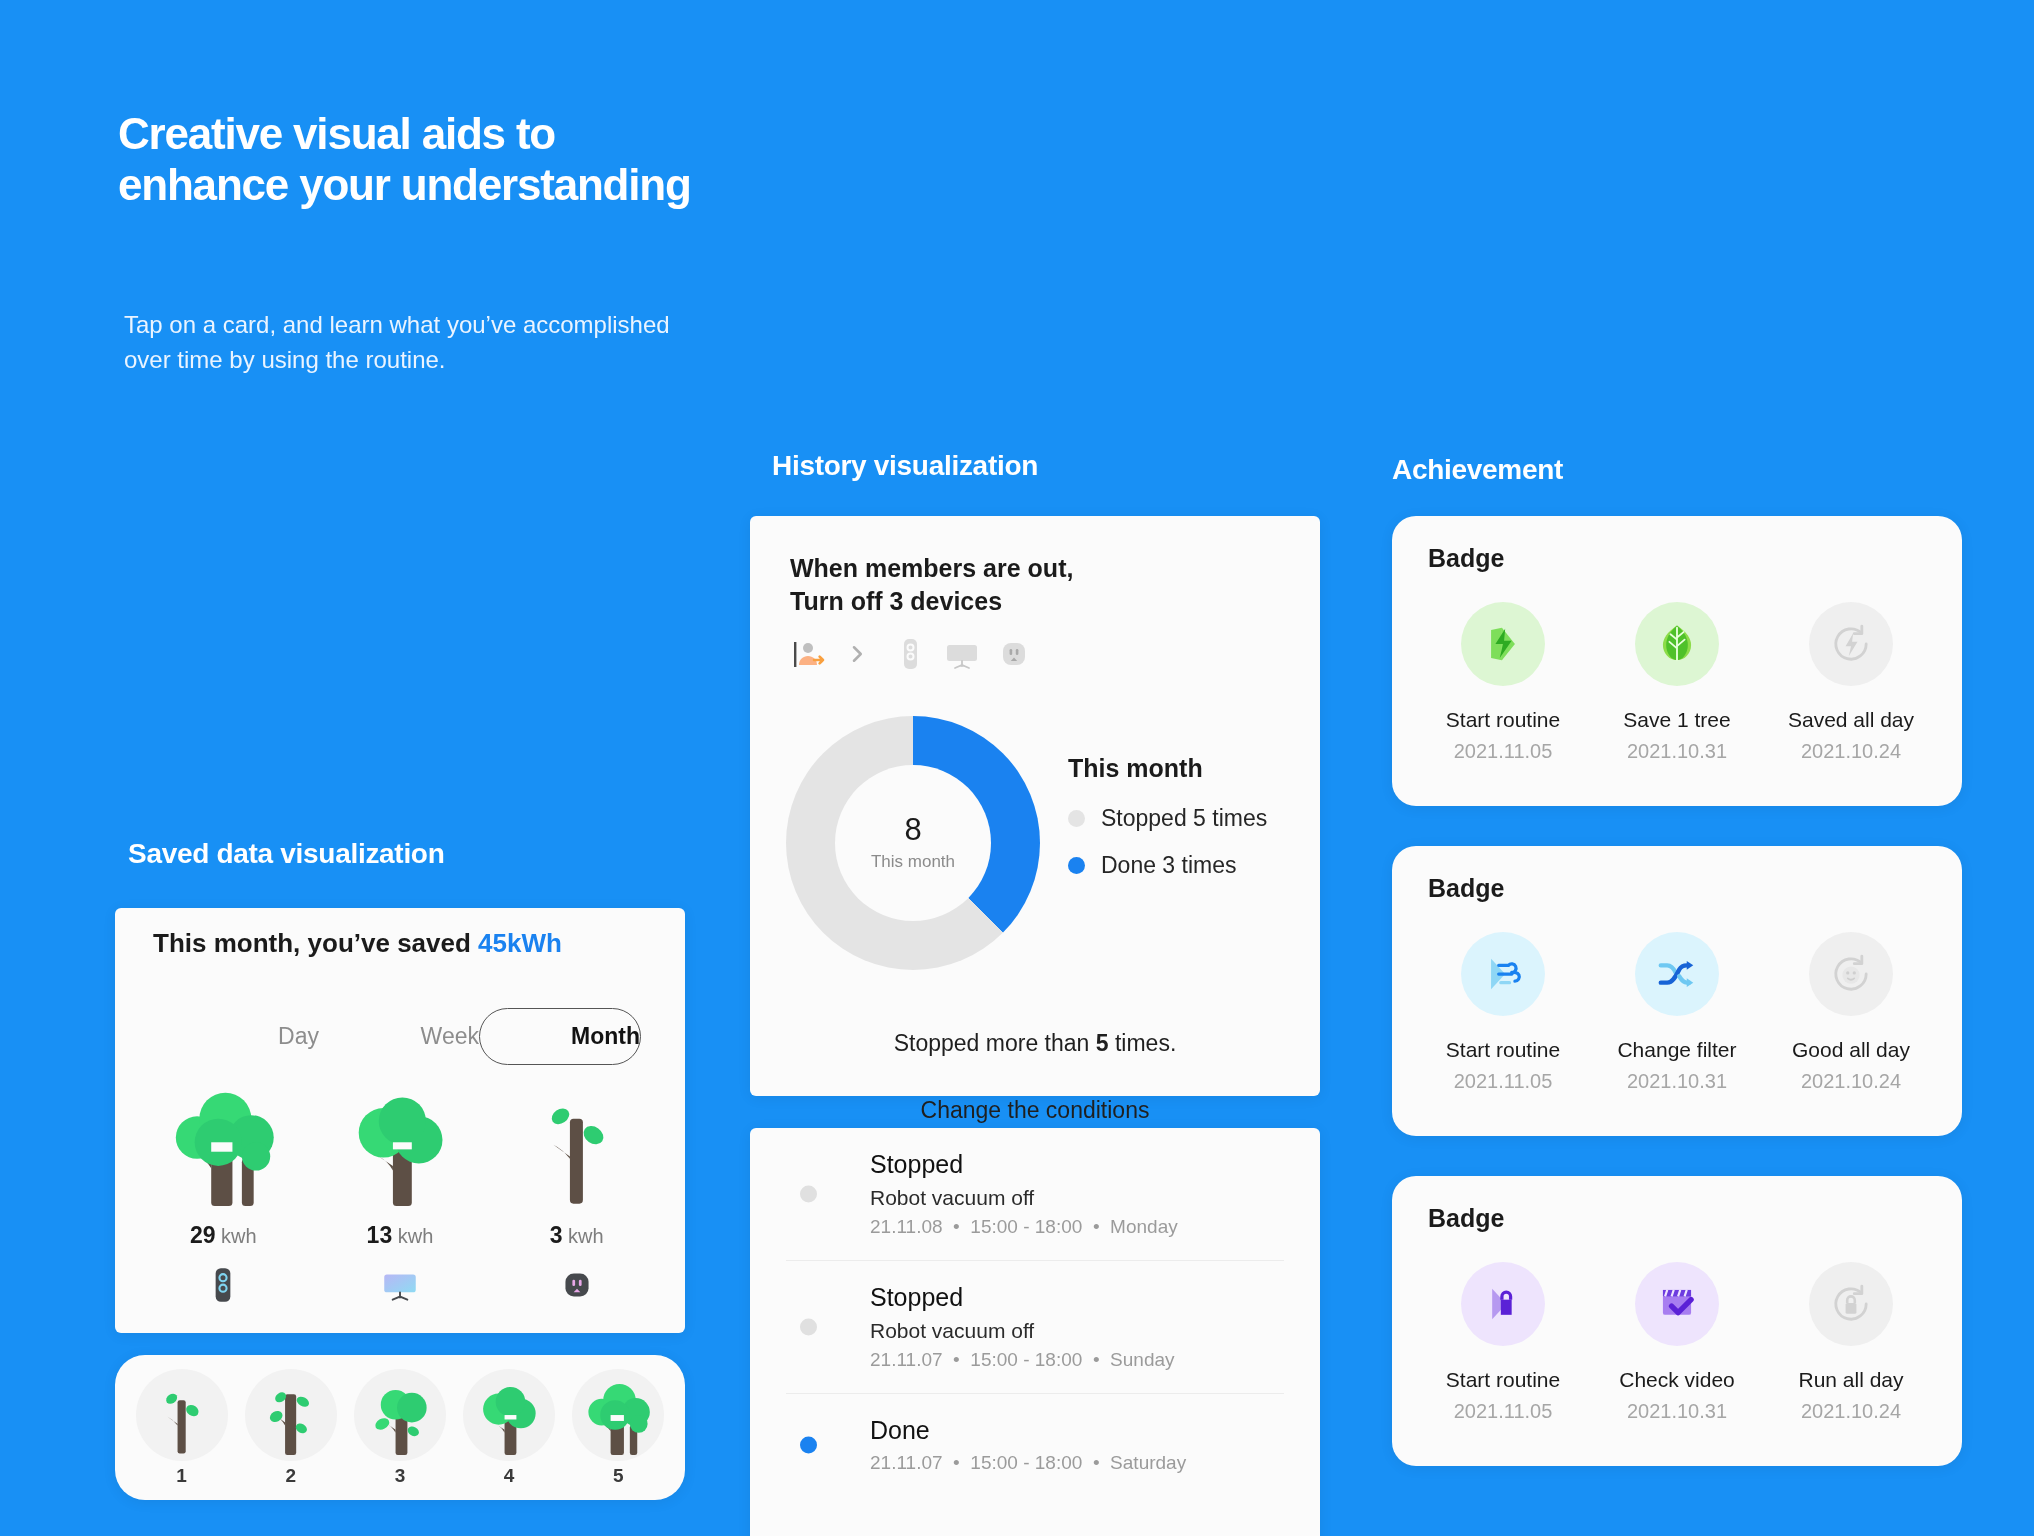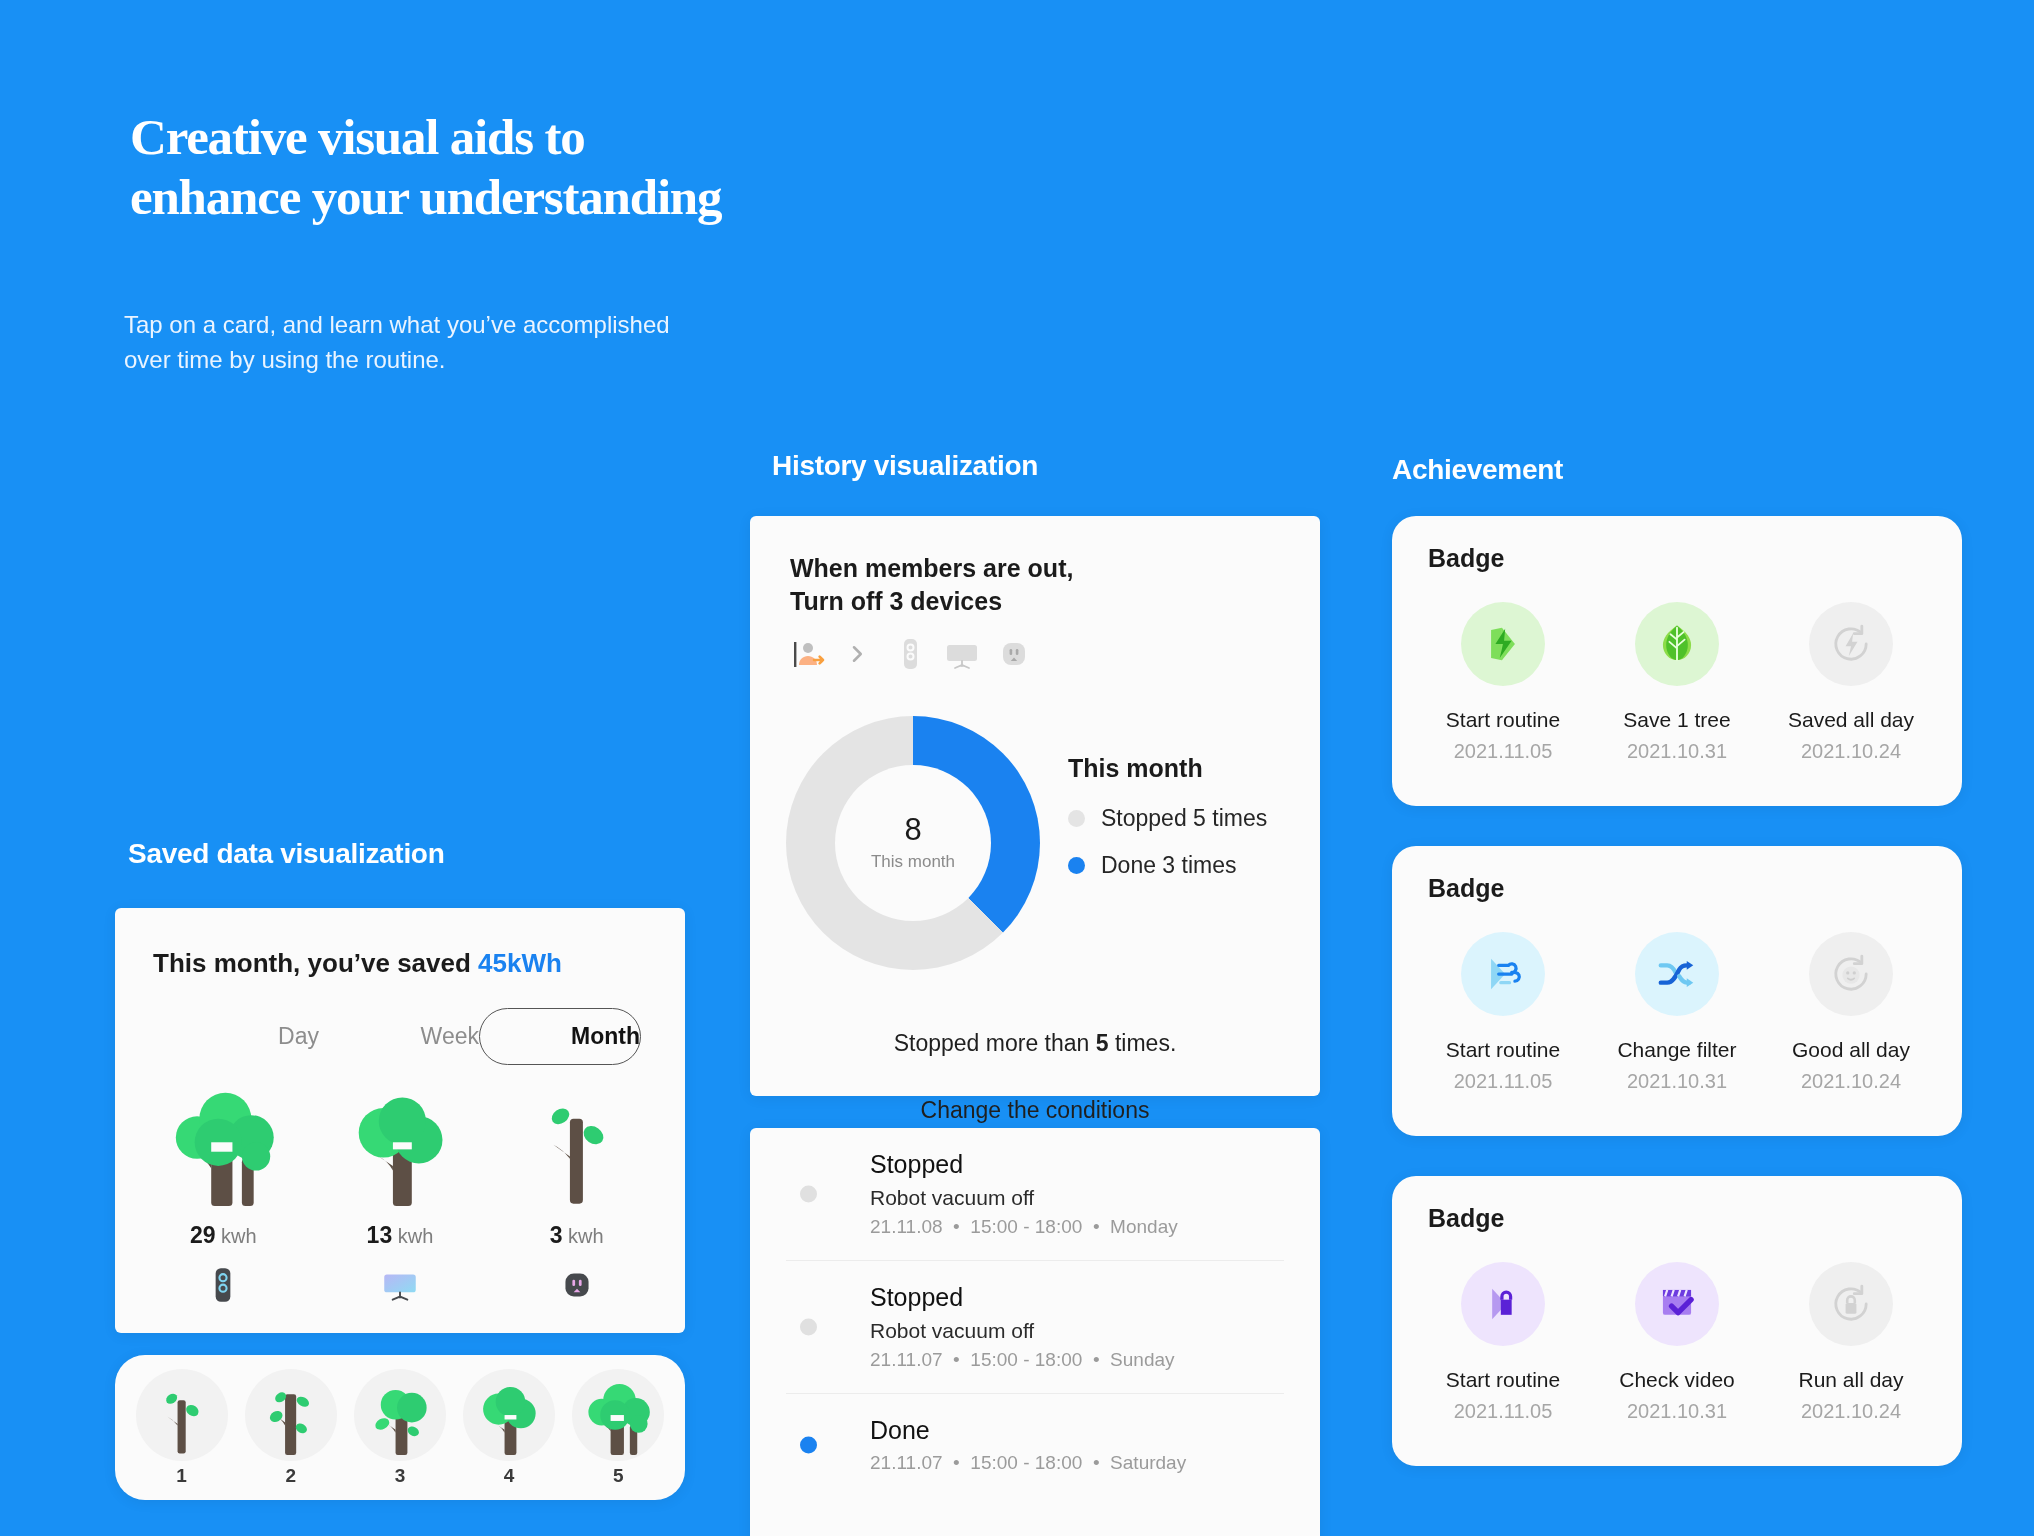--- a/index.html
+++ b/index.html
@@ -5,23 +5,23 @@
   * { margin:0; padding:0; box-sizing:border-box; }
   html, body { width:2034px; height:1536px; }
   body {
     background:#1890f5;
     font-family:"Liberation Sans", sans-serif;
     overflow:hidden;
     position:relative;
   }
   
   .hero-title{
-    position:absolute; left:130px; top:108px;
-    color:#ffffff; font-size:51px; line-height:1.17;
-    font-weight:700; letter-spacing:-1.2px; white-space:pre-line;font-family:Liberation Serif, serif;
+    position:absolute; left:118px; top:108px;
+    color:#ffffff; font-size:44px; line-height:1.17;
+    font-weight:700; letter-spacing:-1.2px; white-space:pre-line;
   }
   .hero-sub{
     position:absolute; left:124px; top:308px;
     color:#eaf4ff; font-size:24px; line-height:1.45;
     font-weight:400; white-space:pre-line;
   }
   
   .sec-head{
     position:absolute; color:#ffffff;
     font-size:28px; font-weight:700; letter-spacing:-0.3px;
@@ -31,21 +31,21 @@
   #sec-achievement{ left:1392px; top:454px; }
   
   .card{
     position:absolute; background:#fbfbfb;
     border-radius:6px;
     box-shadow:0 2px 14px rgba(0,0,0,.07);
   }
   
   #saved-card{ left:115px; top:908px; width:570px; height:425px; }
   .saved-headline{
-    position:absolute; left:38px; top:40px;
+    position:absolute; left:38px; top:20px;
     font-size:26px; font-weight:700; color:#1b1b1b;
   }
   .saved-headline .kwh{ color:#1a82f0; }
   .period-tabs{
     position:absolute; left:0; top:100px; width:100%;
     display:flex; align-items:center; justify-content:center; gap:0;
   }
   .period-tab{
     font-size:23px; color:#8d8d8d; width:160px; text-align:right;
     padding:14px 0; font-weight:400;

